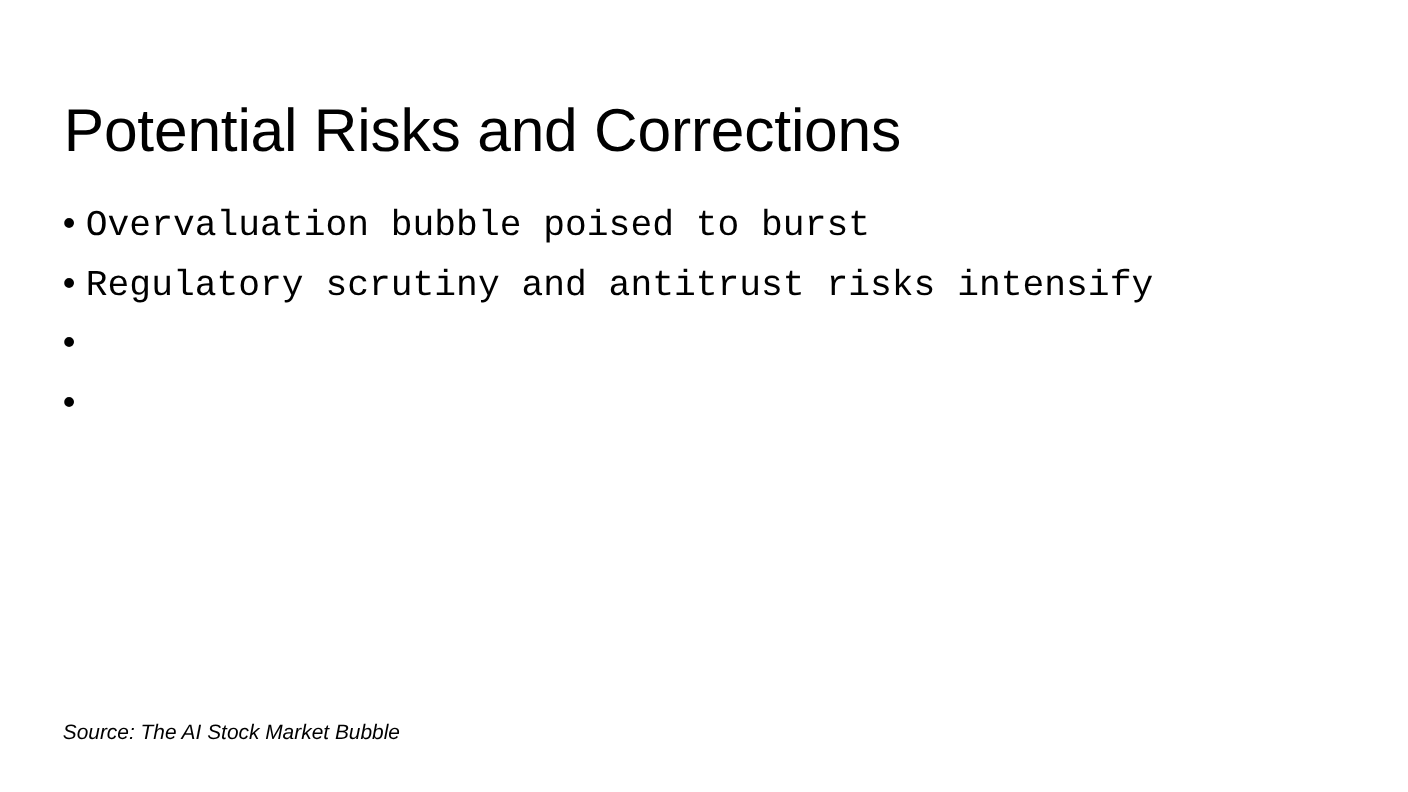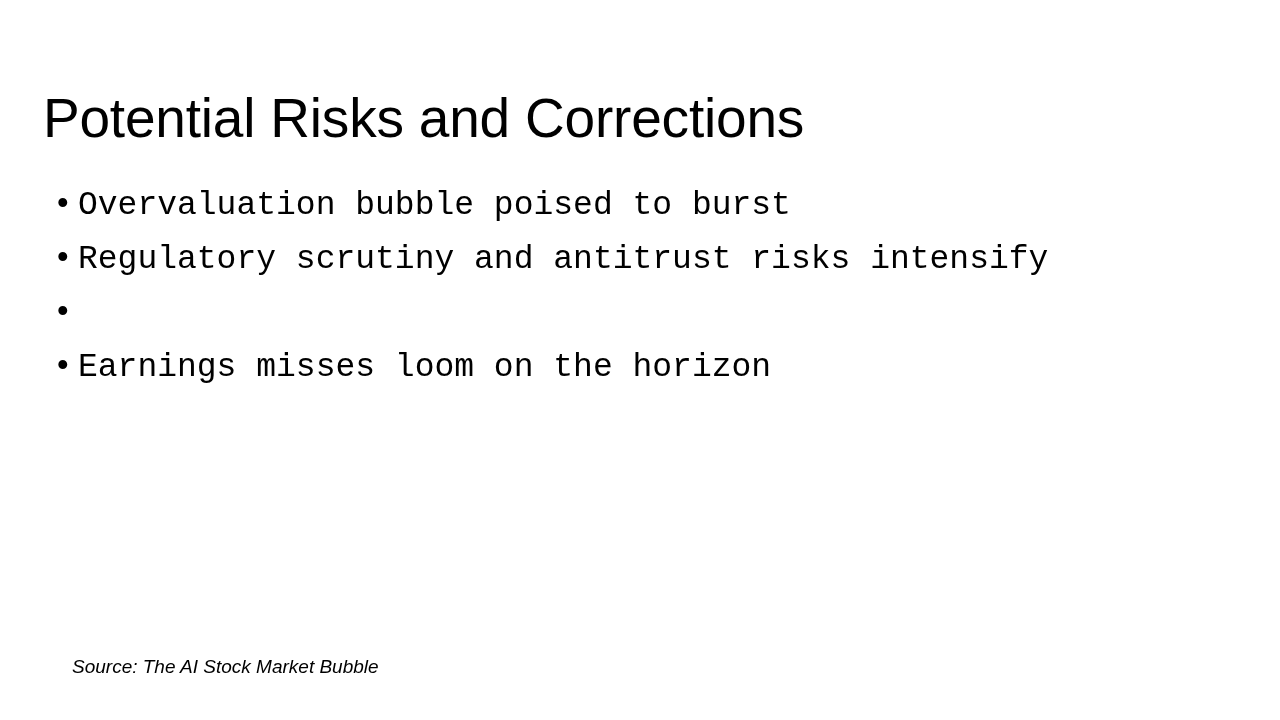--- a/index.html
+++ b/index.html
@@ -18,21 +18,21 @@
   .slide {
     position: relative;
     width: 1280px;
     height: 720px;
     background: #ffffff;
     box-sizing: border-box;
   }
 
   .slide-title {
     position: absolute;
-    left: 43px;
+    left: 58px;
     top: 52px;
     width: 1100px;
     font-size: 55px;
     font-weight: 400;
     line-height: 1.08;
     letter-spacing: -0.2px;
     color: #000000;
     white-space: nowrap;
   }
 
@@ -67,21 +67,21 @@
   }
 
   .bullet-text {
     display: inline-block;
     color: #000000;
     font-family: Liberation Mono, monospace;
   }
 
   .source-note {
     position: absolute;
-    left: 72px;
+    left: 57px;
     top: 656px;
     font-size: 19px;
     font-style: italic;
     font-weight: 400;
     line-height: 1.2;
     color: #000000;
     white-space: nowrap;
   }
 </style>
 </head>
@@ -98,19 +98,18 @@
     </li>
     <li class="bullet-item">
       <span class="bullet-mark">•</span>
       <span class="bullet-text">Regulatory scrutiny and antitrust risks intensify</span>
     </li>
     <li class="bullet-item">
       <span class="bullet-mark">•</span>
     </li>
     <li class="bullet-item">
       <span class="bullet-mark">•</span>
-      <span class="bullet-text">Earnings misses loom on the horizon</span>
     </li>
   </ul>
 
   <div class="source-note">Source: The AI Stock Market Bubble</div>
 
 </div>
 
 </body></html>

